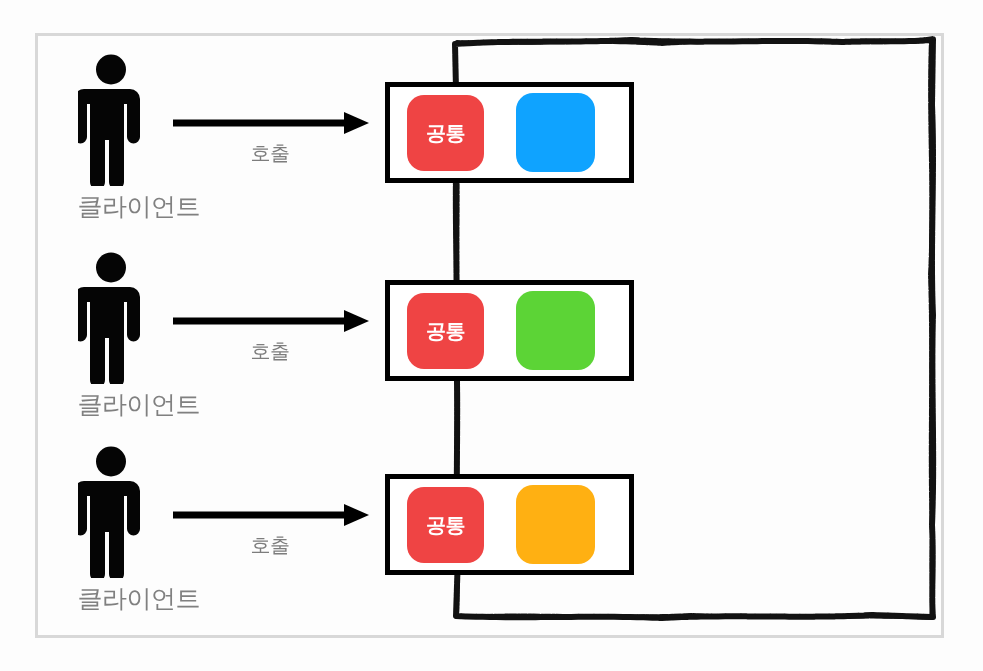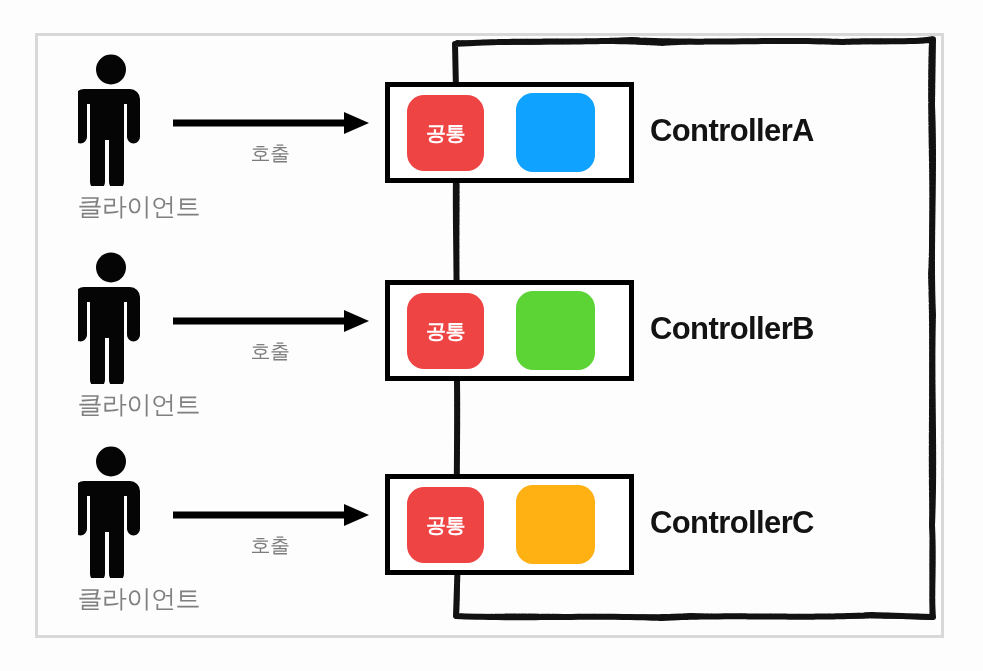--- a/index.html
+++ b/index.html
@@ -201,21 +201,20 @@
 
     <div class="arrow-label">호출</div>
 
     <div class="ctrl-box">
       <div class="chip-common">
         <span class="chip-common-label">공통</span>
       </div>
       <div class="chip-color" style="background: rgb(15, 163, 255);"></div>
     </div>
 
-    <div class="ctrl-name">ControllerA</div>
   </div>
 
   <div class="row row-1">
 
     <div class="person">
       <svg viewBox="0 0 66 132">
         <circle cx="33" cy="15.5" r="15" fill="#050505"></circle>
         <path d="M14 35 h38 a10 10 0 0 1 10 10 v38 a6.5 6.5 0 0 1 -13 0 v-33 h-3 v78 a7.5 7.5 0 0 1 -15 0 v-42 h-4 v42 a7.5 7.5 0 0 1 -15 0 v-78 h-3 v33 a6.5 6.5 0 0 1 -13 0 v-38 a10 10 0 0 1 10 -10 z" fill="#050505"></path>
       </svg>
     </div>
@@ -231,21 +230,20 @@
 
     <div class="arrow-label">호출</div>
 
     <div class="ctrl-box">
       <div class="chip-common">
         <span class="chip-common-label">공통</span>
       </div>
       <div class="chip-color" style="background: rgb(92, 212, 54);"></div>
     </div>
 
-    <div class="ctrl-name">ControllerB</div>
   </div>
 
   <div class="row row-2">
 
     <div class="person">
       <svg viewBox="0 0 66 132">
         <circle cx="33" cy="15.5" r="15" fill="#050505"></circle>
         <path d="M14 35 h38 a10 10 0 0 1 10 10 v38 a6.5 6.5 0 0 1 -13 0 v-33 h-3 v78 a7.5 7.5 0 0 1 -15 0 v-42 h-4 v42 a7.5 7.5 0 0 1 -15 0 v-78 h-3 v33 a6.5 6.5 0 0 1 -13 0 v-38 a10 10 0 0 1 10 -10 z" fill="#050505"></path>
       </svg>
     </div>
@@ -261,16 +259,15 @@
 
     <div class="arrow-label">호출</div>
 
     <div class="ctrl-box">
       <div class="chip-common">
         <span class="chip-common-label">공통</span>
       </div>
       <div class="chip-color" style="background: rgb(255, 176, 18);"></div>
     </div>
 
-    <div class="ctrl-name">ControllerC</div>
   </div>
 
 </div>
 
 </body></html>

